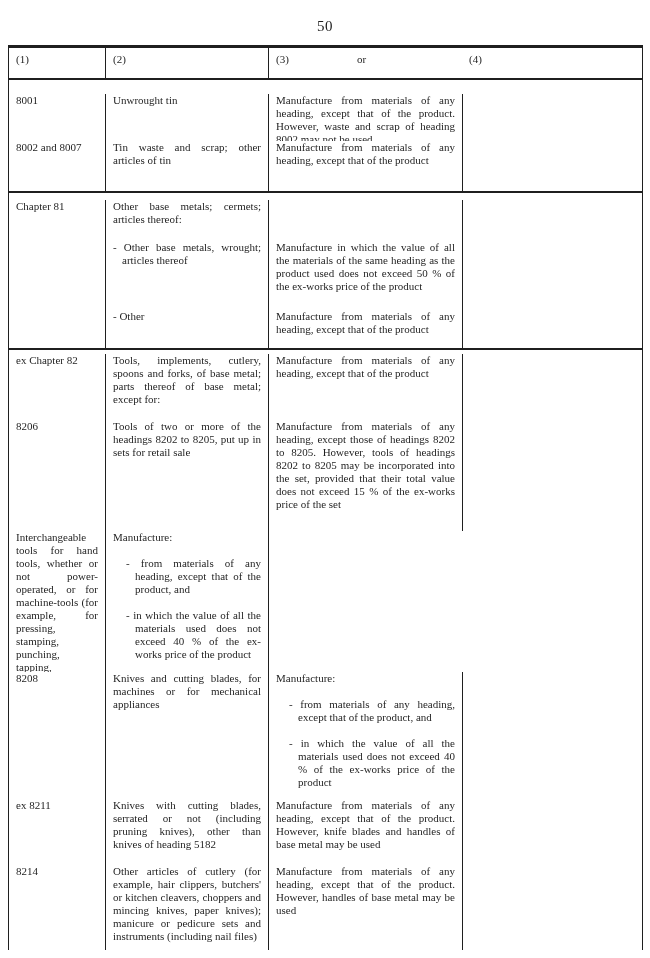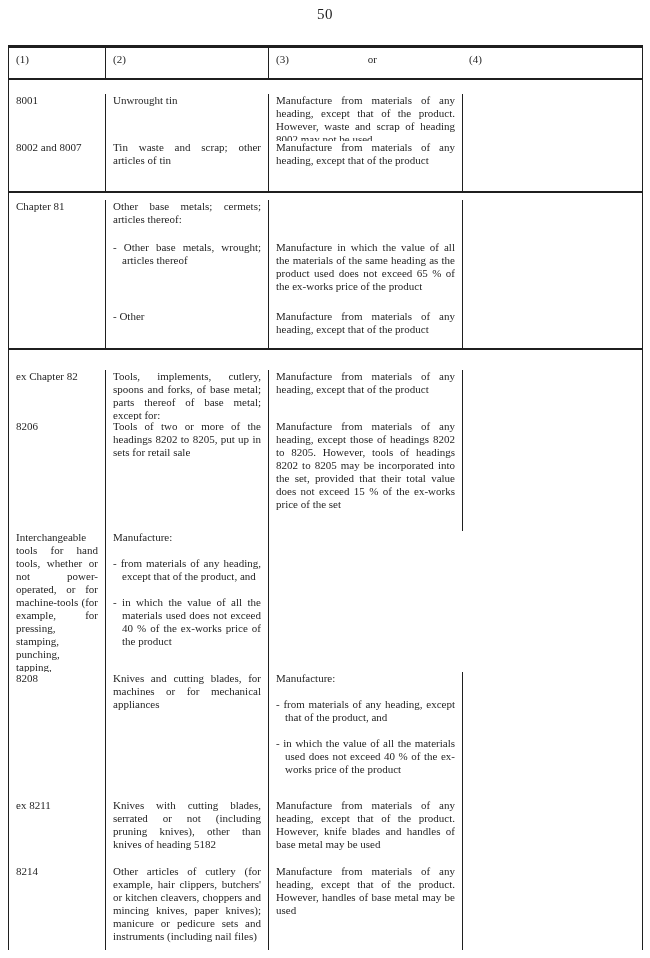--- a/index.html
+++ b/index.html
@@ -3,21 +3,21 @@
 <meta charset="utf-8">
 <style>
   :root { --ink: #1f1f1f; }
   html,body { margin:0; padding:0; background:#fff; }
   .page {
     width:650px; height:958px; position:relative; overflow:hidden;
     background:#fff; color:var(--ink);
     font-family:"Liberation Serif", serif;
   }
   .page-number {
-    position:absolute; top:6px; left:0; right:0;
+    position:absolute; top:18px; left:0; right:0;
     text-align:center; font-size:15px; letter-spacing:0.5px;
   }
   .doc-table {
     position:absolute; left:8px; top:45px; width:635px; height:905px;
     box-sizing:border-box;
     border-top:3px solid var(--ink);
     border-left:1.5px solid var(--ink);
     border-right:1.5px solid var(--ink);
     display:flex; flex-direction:column;
   }
@@ -31,32 +31,32 @@
   .section.fill { flex:1 1 auto; overflow:hidden; }
   .entry {
     box-sizing:border-box;
     display:grid; grid-template-columns:97px 163px 194px 1fr;
   }
   .c { box-sizing:border-box; padding:0 7px; overflow:hidden; }
   .bR { border-right:1.5px solid var(--ink); }
   p { margin:0; font-size:11px; line-height:13px; }
   .j { text-align:justify; }
   .hang { padding-left:9px; text-indent:-9px; }
-  .gap { margin-top:13px; }
+  .gap { margin-top:13px;margin-left:13px; }
   .hdr-c { padding-top:5px; }
   .c34 { position:relative; grid-column:3 / 5; }
   .c34 .h3 { position:absolute; left:7px; top:5px; font-size:11px; }
-  .c34 .hor { position:absolute; left:88px; top:5px; width:20px; text-align:right; font-size:11px; }
+  .c34 .hor { position:absolute; left:88px; top:5px; width:20px; text-align:left; font-size:11px; }
   .c34 .h4 { position:absolute; left:200px; top:5px; font-size:11px; }
   
   .h61{height:61px}.h50{height:50px}
   .h48{height:48px}.h69{height:69px}.h38{height:38px}
   .h70{height:70px}.h111{height:111px}.h141{height:141px}
   .h127{height:127px}.h66{height:66px}.h92{height:92px}
-  .pt5{padding-top:14px}.pt7{padding-top:7px}.pt4{padding-top:20px}
+  .pt5{padding-top:14px}.pt7{padding-top:7px}.pt4{padding-top:4px}
 </style>
 </head>
 <body>
 
 <div class="page">
 
   <div class="page-number">50</div>
 
   <div class="doc-table">
 
@@ -111,21 +111,21 @@
           </div>
         <div class="c bR"></div>
         <div class="c"></div>
       </div>
       <div class="entry h69">
         <div class="c bR"></div>
         <div class="c bR">
             <p class="j hang">- Other base metals, wrought; articles thereof</p>
           </div>
         <div class="c bR">
-            <p class="j">Manufacture in which the value of all the materials of the same heading as the product used does not exceed 65 % of the ex-works price of the product</p>
+            <p class="j">Manufacture in which the value of all the materials of the same heading as the product used does not exceed 50 % of the ex-works price of the product</p>
           </div>
         <div class="c"></div>
       </div>
       <div class="entry h38">
         <div class="c bR"></div>
         <div class="c bR">
             <p class="j hang">- Other</p>
           </div>
         <div class="c bR">
             <p class="j">Manufacture from materials of any heading, except that of the product</p>

